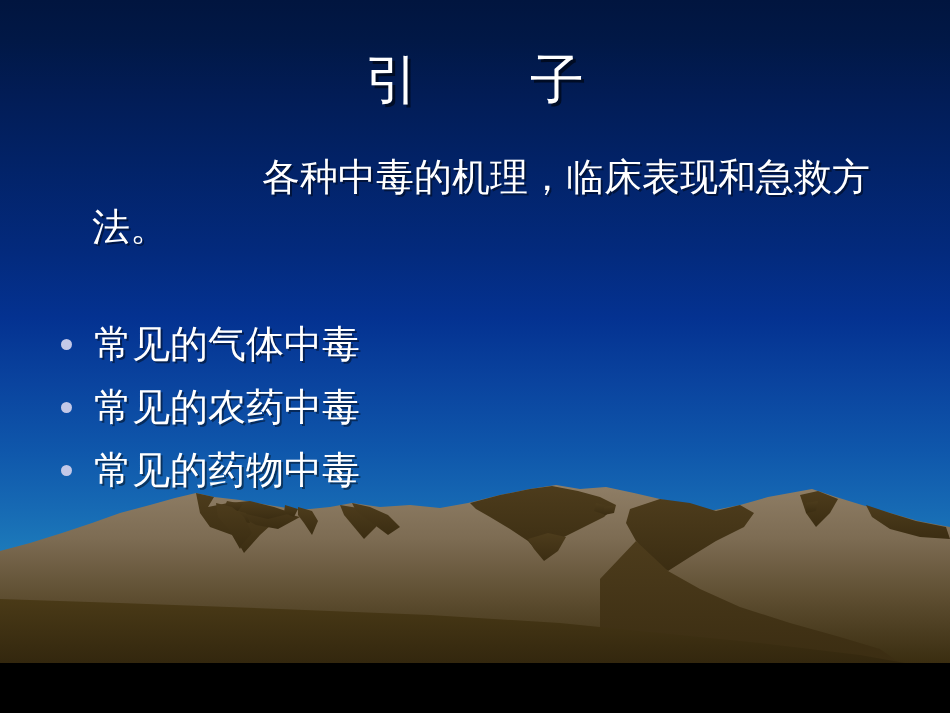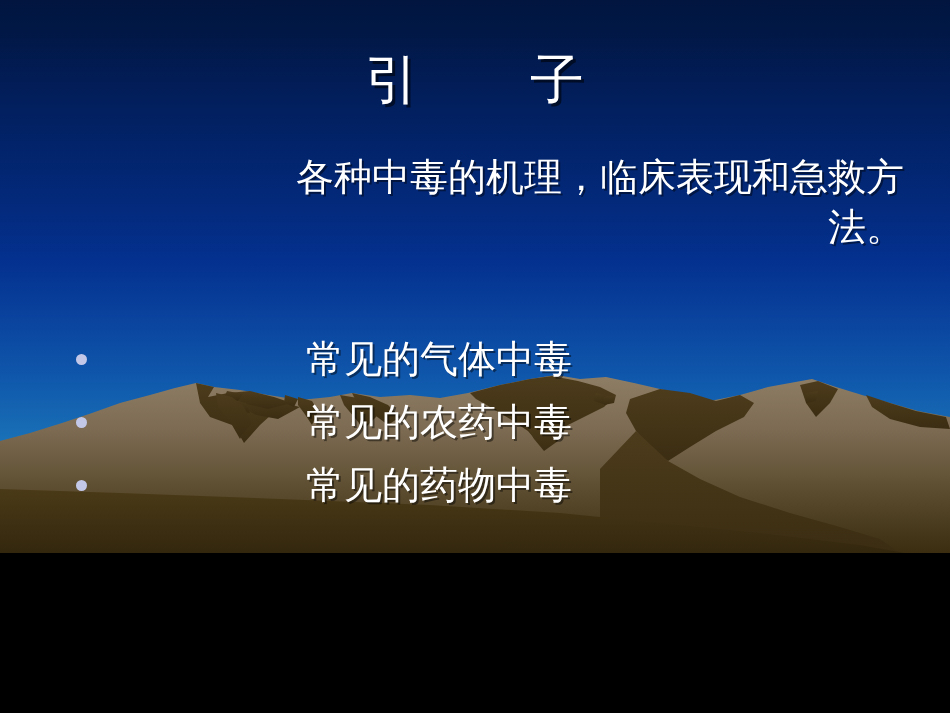--- a/index.html
+++ b/index.html
@@ -3,21 +3,21 @@
 <meta charset="utf-8">
 <style>
   html, body {
     margin: 0;
     padding: 0;
     background: #000;
   }
   #slide {
     position: relative;
     width: 950px;
-    height: 553px;
+    height: 663px;
     overflow: hidden;
     font-family: "Liberation Serif", "DejaVu Serif", serif;
     background: linear-gradient(to bottom,
         #01153f 0%,
         #011846 6%,
         #021c55 14%,
         #022266 24%,
         #032a7d 38%,
         #043291 48%,
         #0a449f 58%,
@@ -59,33 +59,31 @@
   #intro-paragraph {
     position: absolute;
     top: 152px;
     left: 92px;
     width: 812px;
     color: #ffffff;
     font-size: 38px;
     line-height: 50px;
     text-indent: 170px;
     text-shadow: 2px 2px 0 rgba(0,0,0,0.45);
-    text-align: right;
   }
 
   
   #bullet-list {
     position: absolute;
     top: 322px;
     left: 52px;
     width: 700px;
     list-style: none;
-    margin: 17px;
+    margin: 2px;
     padding: 0;
-    text-align: center;
   }
   #bullet-list li {
     position: relative;
     color: #ffffff;
     font-size: 38px;
     line-height: 41px;
     height: 63px;
     padding-left: 40px;
     text-shadow: 2px 2px 0 rgba(0,0,0,0.45);
   }

